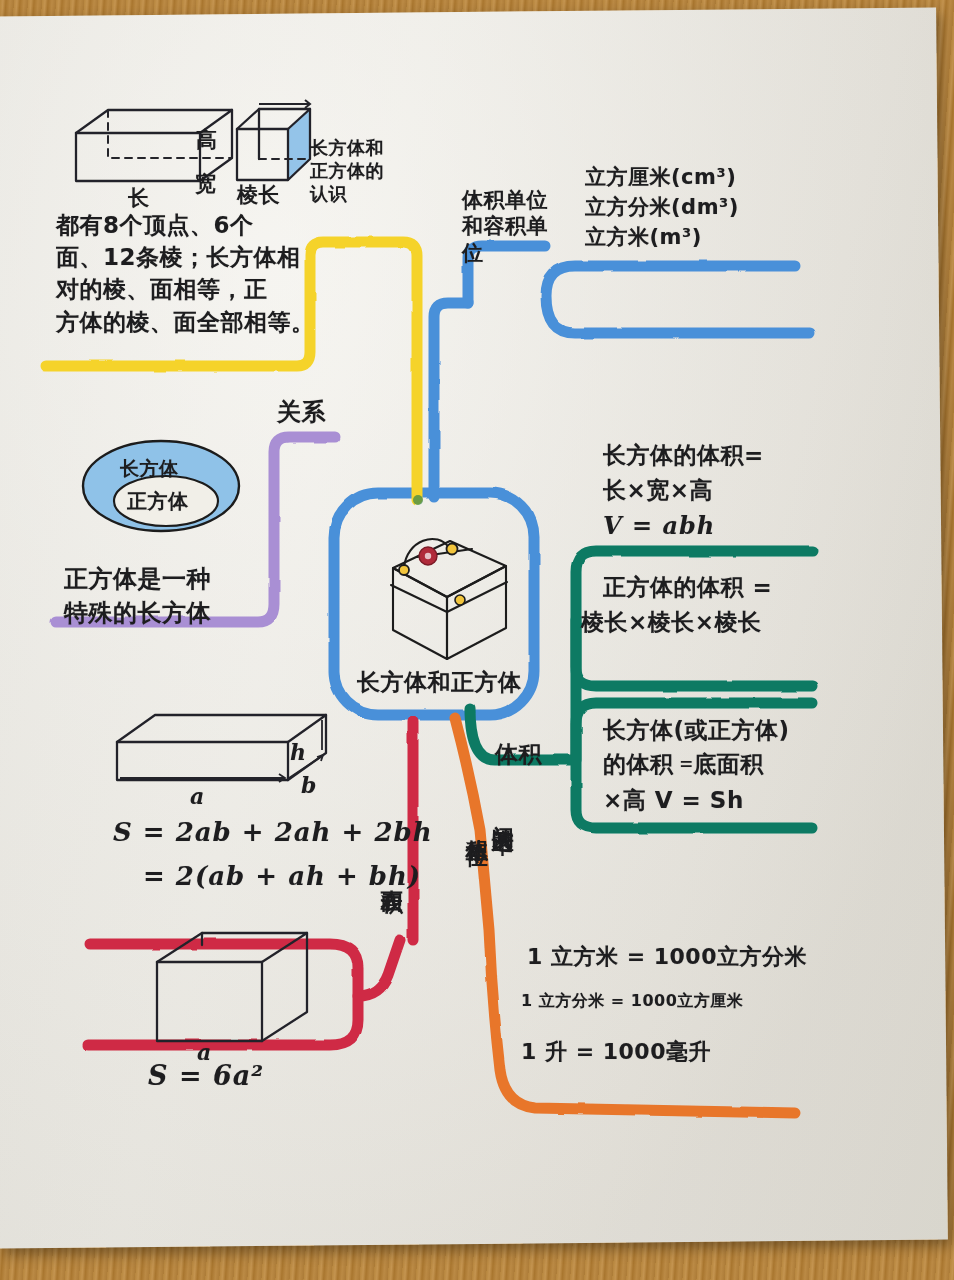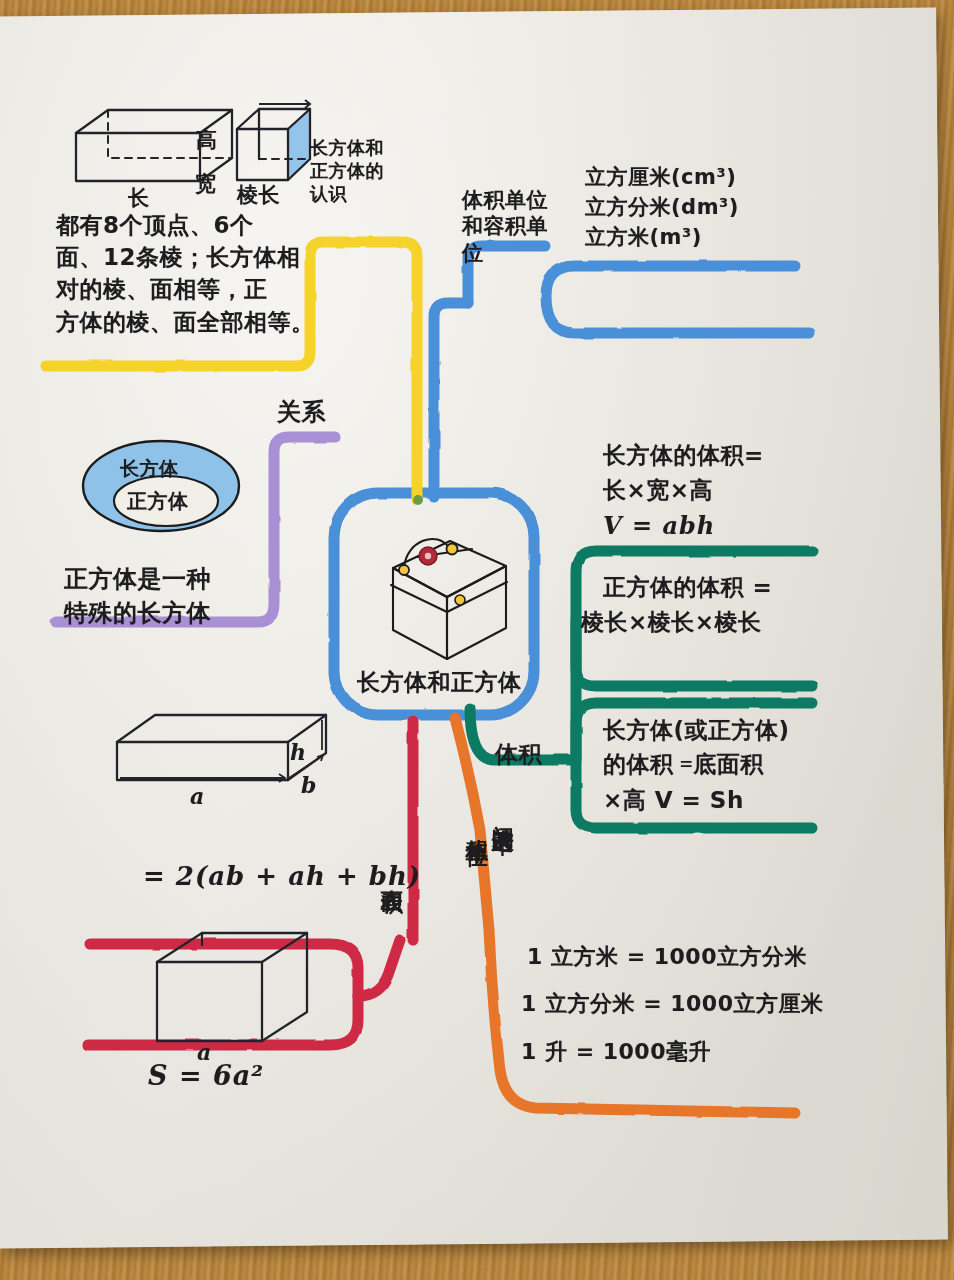--- a/index.html
+++ b/index.html
@@ -248,26 +248,27 @@
 
   <div class="txt hand" style="left:603px; top:716px; font-size:23px;">长方体(或正方体)</div>
   <div class="txt hand" style="left:603px; top:751px; font-size:23px;font-family:Liberation Serif, serif;">的体积 =底面积</div>
   <div class="txt hand" style="left:603px; top:786px; font-size:23px;">×高   V = Sh</div>
 
   <div class="txt math" style="left:190px; top:783px; font-size:22px;">a</div>
   <div class="txt math" style="left:301px; top:772px; font-size:22px;">b</div>
   <div class="txt math" style="left:290px; top:739px; font-size:22px;">h</div>
   <div class="txt math" style="left:197px; top:1039px; font-size:22px;">a</div>
 
+  <div class="txt math" style="left:113px; top:817px; font-size:26px;">S = 2ab + 2ah + 2bh</div>
   <div class="txt math" style="left:143px; top:861px; font-size:26px;">= 2(ab + ah + bh)</div>
   <div class="txt math" style="left:148px; top:1060px; font-size:27px;">S = 6a²</div>
 
   <div class="txt hand vert" style="left:378px; top:872px; font-size:22px;">表面积</div>
 
   <div class="txt hand vert" style="left:463px; top:821px; font-size:22px;">体积单位</div>
   <div class="txt hand vert" style="left:489px; top:808px; font-size:22px;">间的进率</div>
 
   <div class="txt hand" style="left:527px; top:944px; font-size:22px;">1 立方米 = 1000立方分米</div>
-  <div class="txt hand" style="left:521px; top:991px; font-size:22px;">1 立方分米 = 1000立方厘米</div>
+  <div class="txt hand" style="left:521px; top:991px; font-size:16px;">1 立方分米 = 1000立方厘米</div>
   <div class="txt hand" style="left:521px; top:1039px; font-size:22px;">1 升 = 1000毫升</div>
 
   <div class="txt hand" style="left:357px; top:668px; font-size:23px;">长方体和正方体</div>
 </div>
 
 </body></html>

